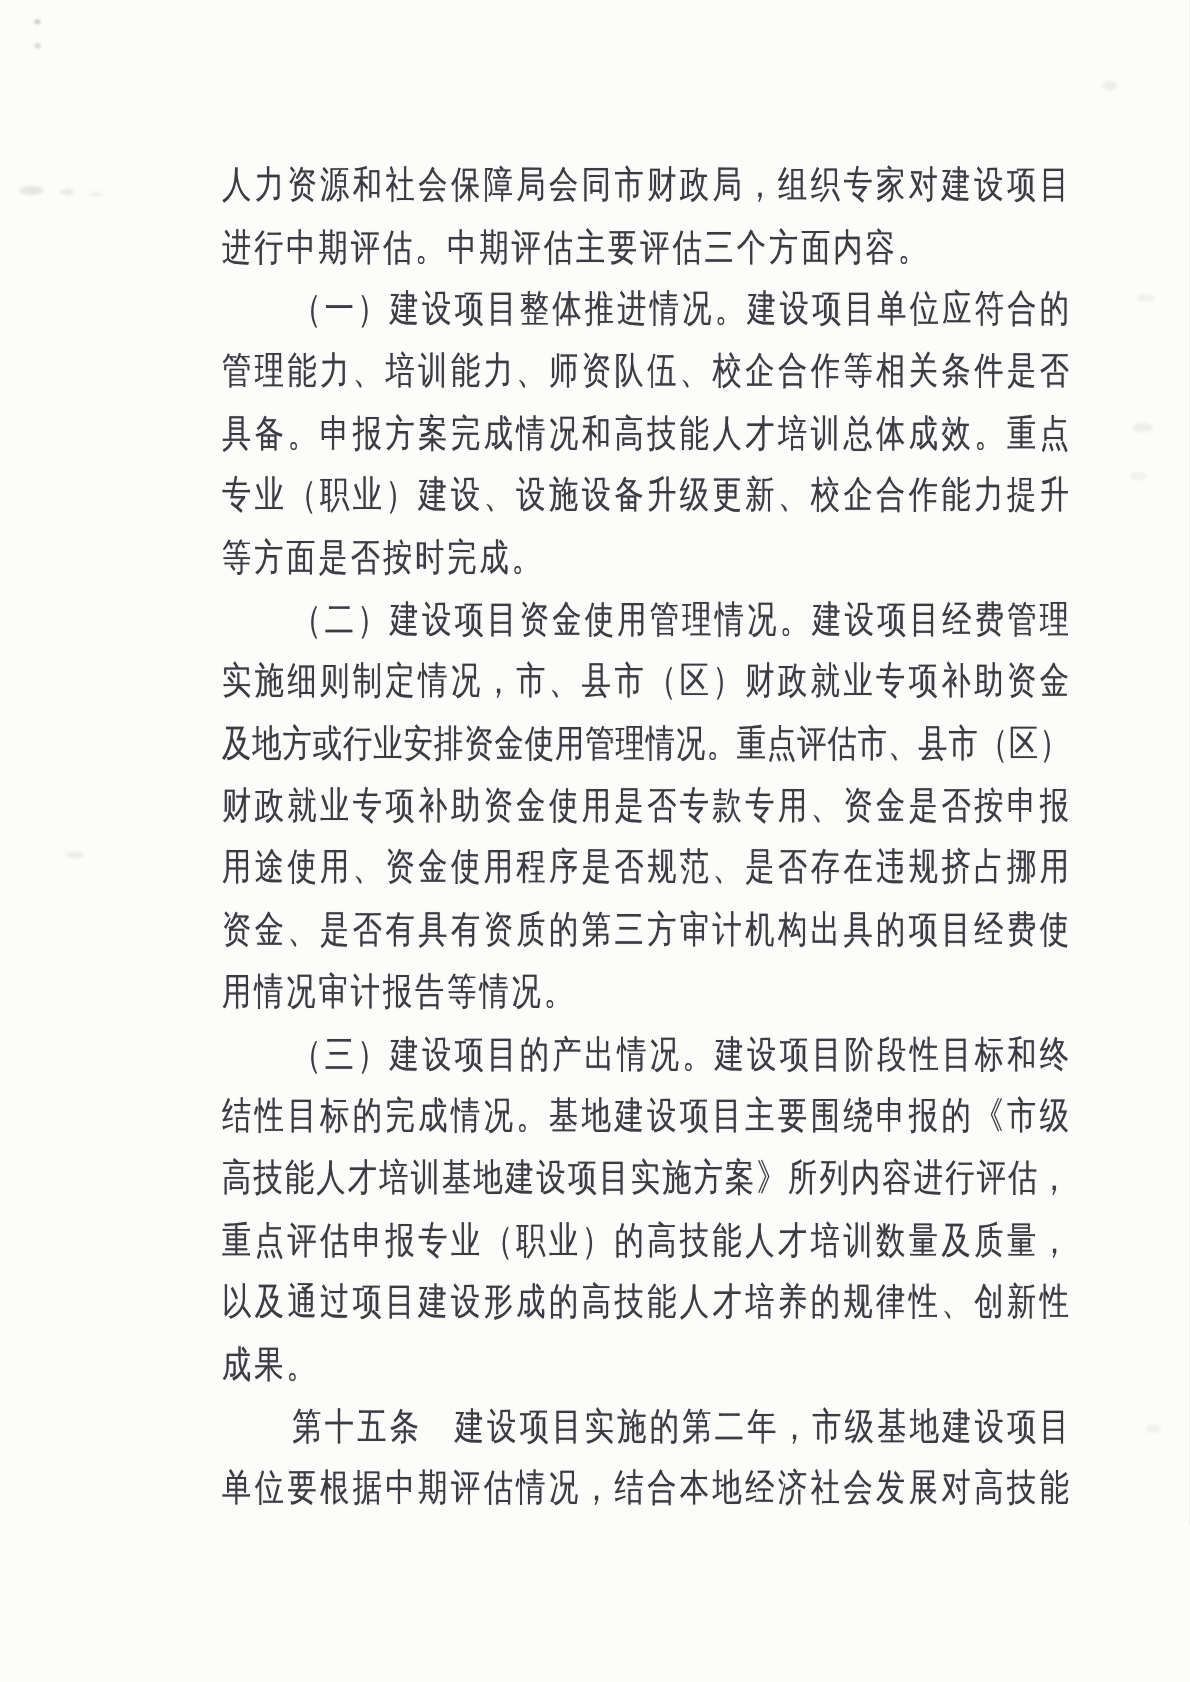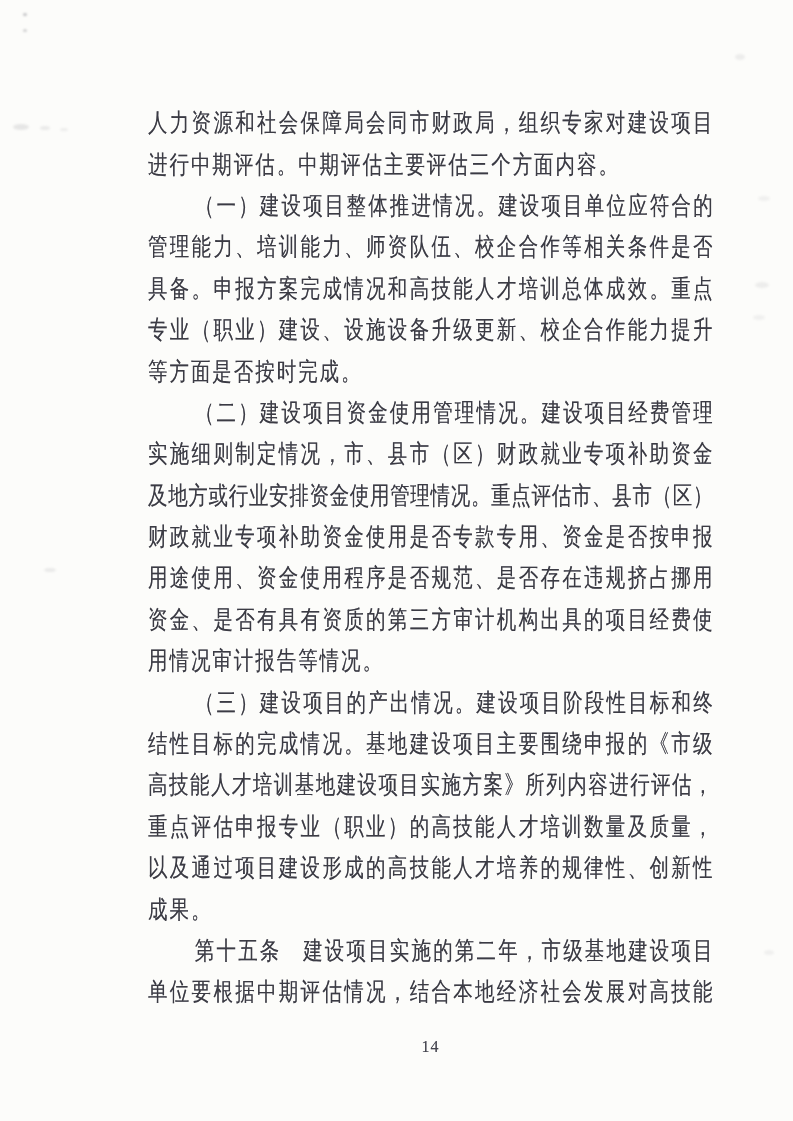--- a/index.html
+++ b/index.html
@@ -91,15 +91,14 @@
     <div class="line j indent"><span>（</span><span>三</span><span>）</span><span>建</span><span>设</span><span>项</span><span>目</span><span>的</span><span>产</span><span>出</span><span>情</span><span>况</span><span>。</span><span>建</span><span>设</span><span>项</span><span>目</span><span>阶</span><span>段</span><span>性</span><span>目</span><span>标</span><span>和</span><span>终</span></div>
     <div class="line j"><span>结</span><span>性</span><span>目</span><span>标</span><span>的</span><span>完</span><span>成</span><span>情</span><span>况</span><span>。</span><span>基</span><span>地</span><span>建</span><span>设</span><span>项</span><span>目</span><span>主</span><span>要</span><span>围</span><span>绕</span><span>申</span><span>报</span><span>的</span><span>《</span><span>市</span><span>级</span></div>
     <div class="line j"><span>高</span><span>技</span><span>能</span><span>人</span><span>才</span><span>培</span><span>训</span><span>基</span><span>地</span><span>建</span><span>设</span><span>项</span><span>目</span><span>实</span><span>施</span><span>方</span><span>案</span><span>》</span><span>所</span><span>列</span><span>内</span><span>容</span><span>进</span><span>行</span><span>评</span><span>估</span><span>，</span></div>
     <div class="line j"><span>重</span><span>点</span><span>评</span><span>估</span><span>申</span><span>报</span><span>专</span><span>业</span><span>（</span><span>职</span><span>业</span><span>）</span><span>的</span><span>高</span><span>技</span><span>能</span><span>人</span><span>才</span><span>培</span><span>训</span><span>数</span><span>量</span><span>及</span><span>质</span><span>量</span><span>，</span></div>
     <div class="line j"><span>以</span><span>及</span><span>通</span><span>过</span><span>项</span><span>目</span><span>建</span><span>设</span><span>形</span><span>成</span><span>的</span><span>高</span><span>技</span><span>能</span><span>人</span><span>才</span><span>培</span><span>养</span><span>的</span><span>规</span><span>律</span><span>性</span><span>、</span><span>创</span><span>新</span><span>性</span></div>
     <div class="line s">成果。</div>
     <div class="line j indent"><span>第</span><span>十</span><span>五</span><span>条</span><span>　</span><span>建</span><span>设</span><span>项</span><span>目</span><span>实</span><span>施</span><span>的</span><span>第</span><span>二</span><span>年</span><span>，</span><span>市</span><span>级</span><span>基</span><span>地</span><span>建</span><span>设</span><span>项</span><span>目</span></div>
     <div class="line j"><span>单</span><span>位</span><span>要</span><span>根</span><span>据</span><span>中</span><span>期</span><span>评</span><span>估</span><span>情</span><span>况</span><span>，</span><span>结</span><span>合</span><span>本</span><span>地</span><span>经</span><span>济</span><span>社</span><span>会</span><span>发</span><span>展</span><span>对</span><span>高</span><span>技</span><span>能</span></div>
   </div>
 
-  <div class="footer">14</div>
 
 </div>
 
 </body></html>

